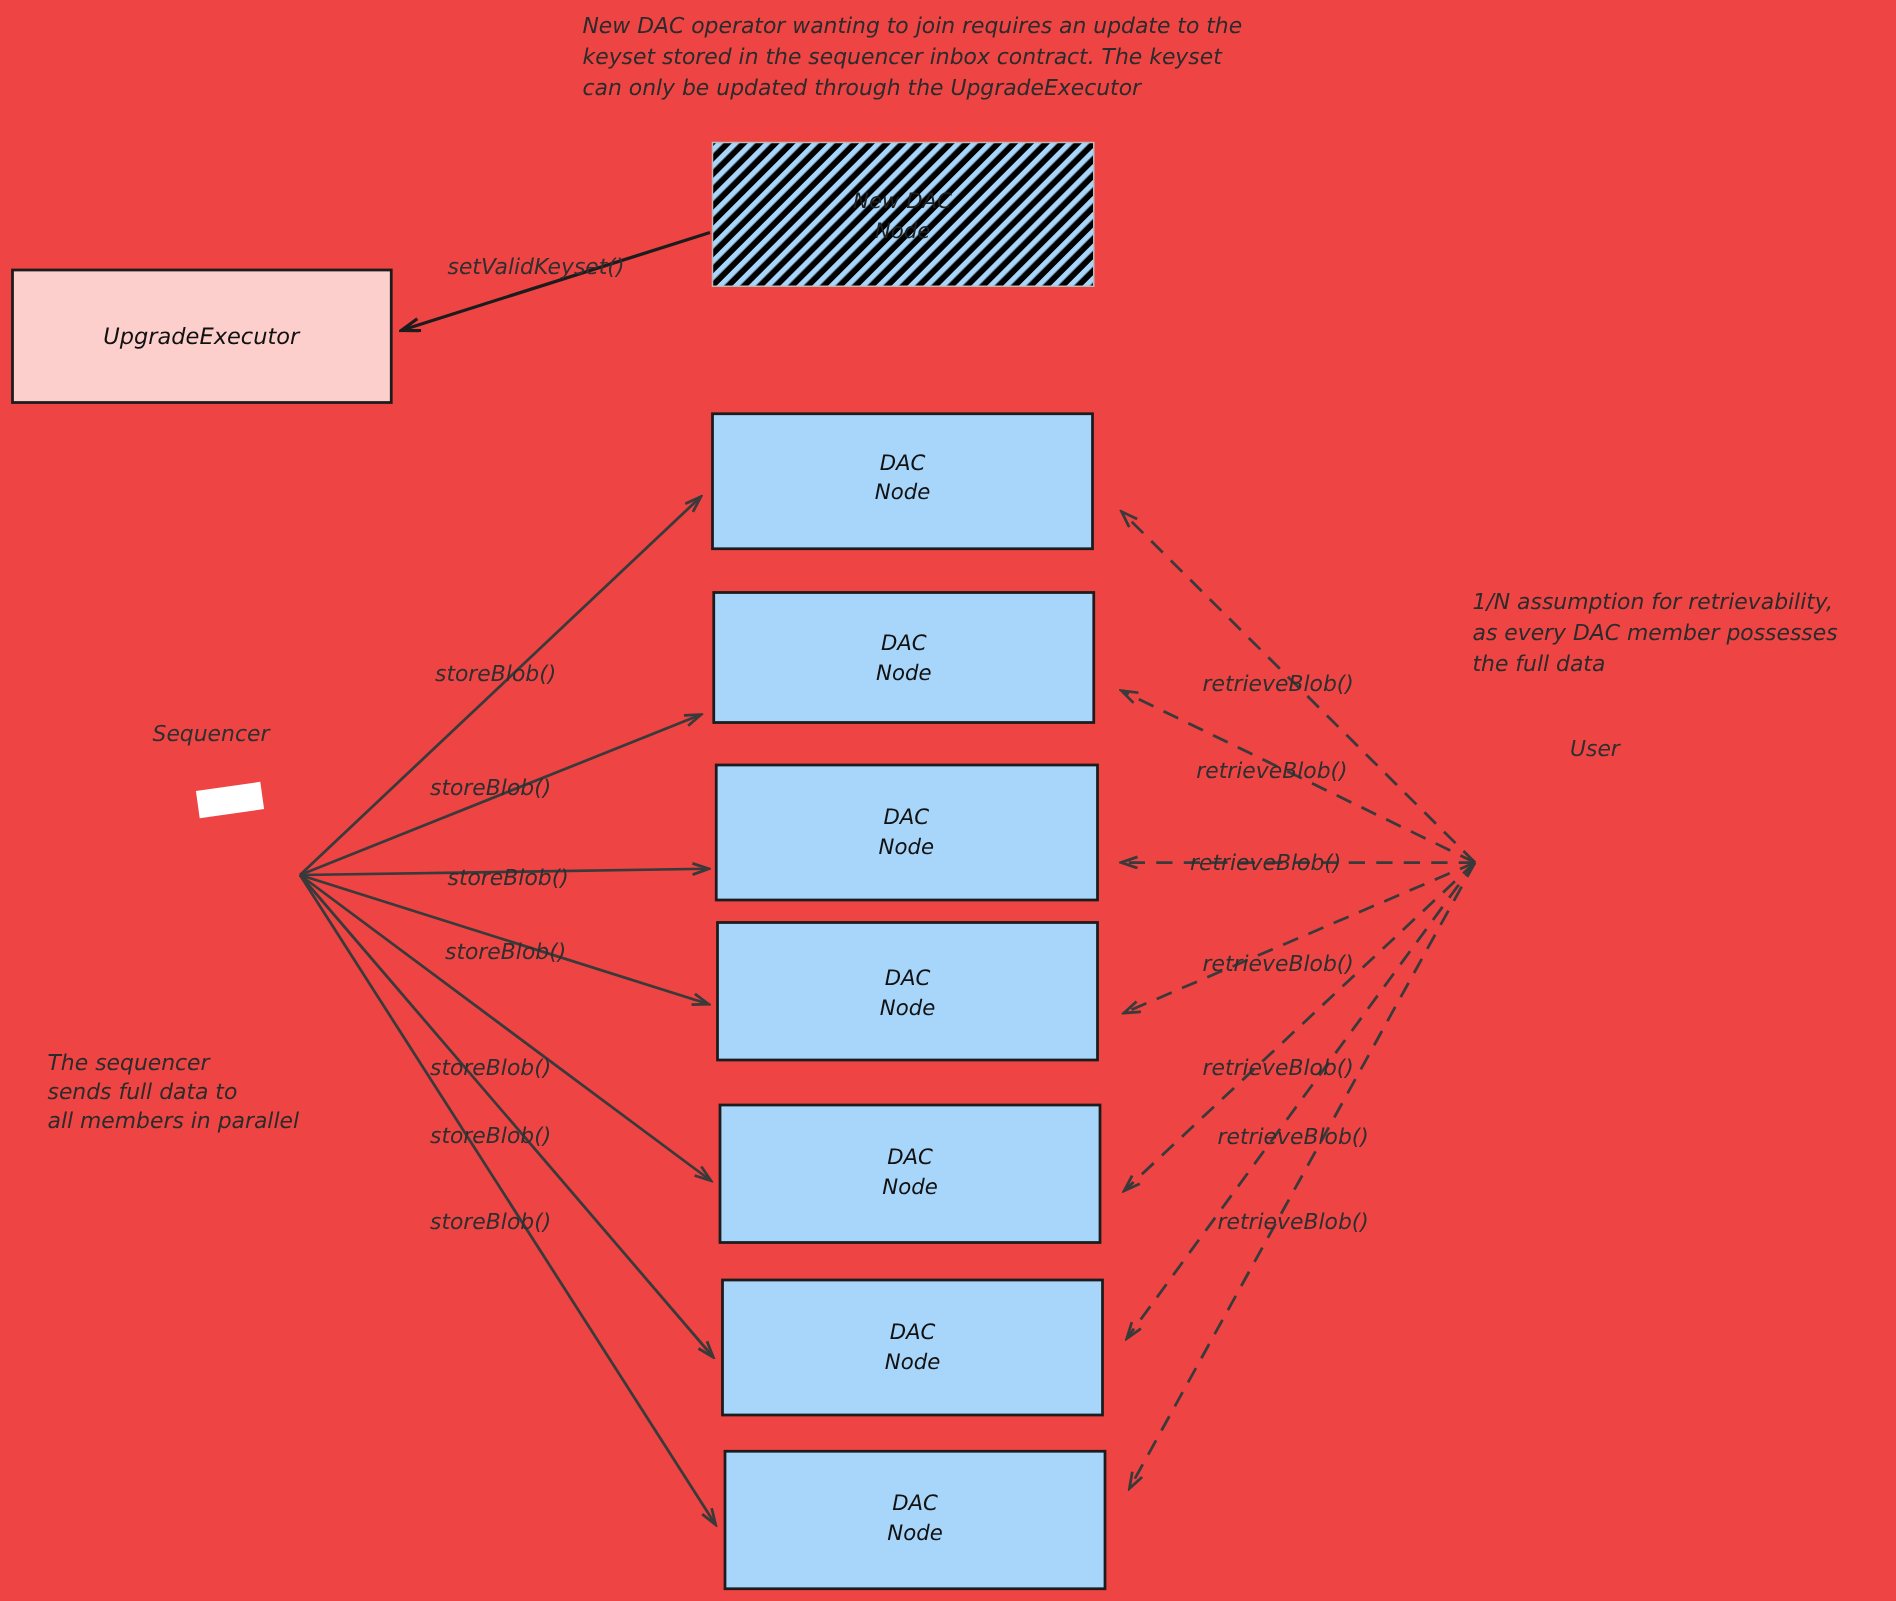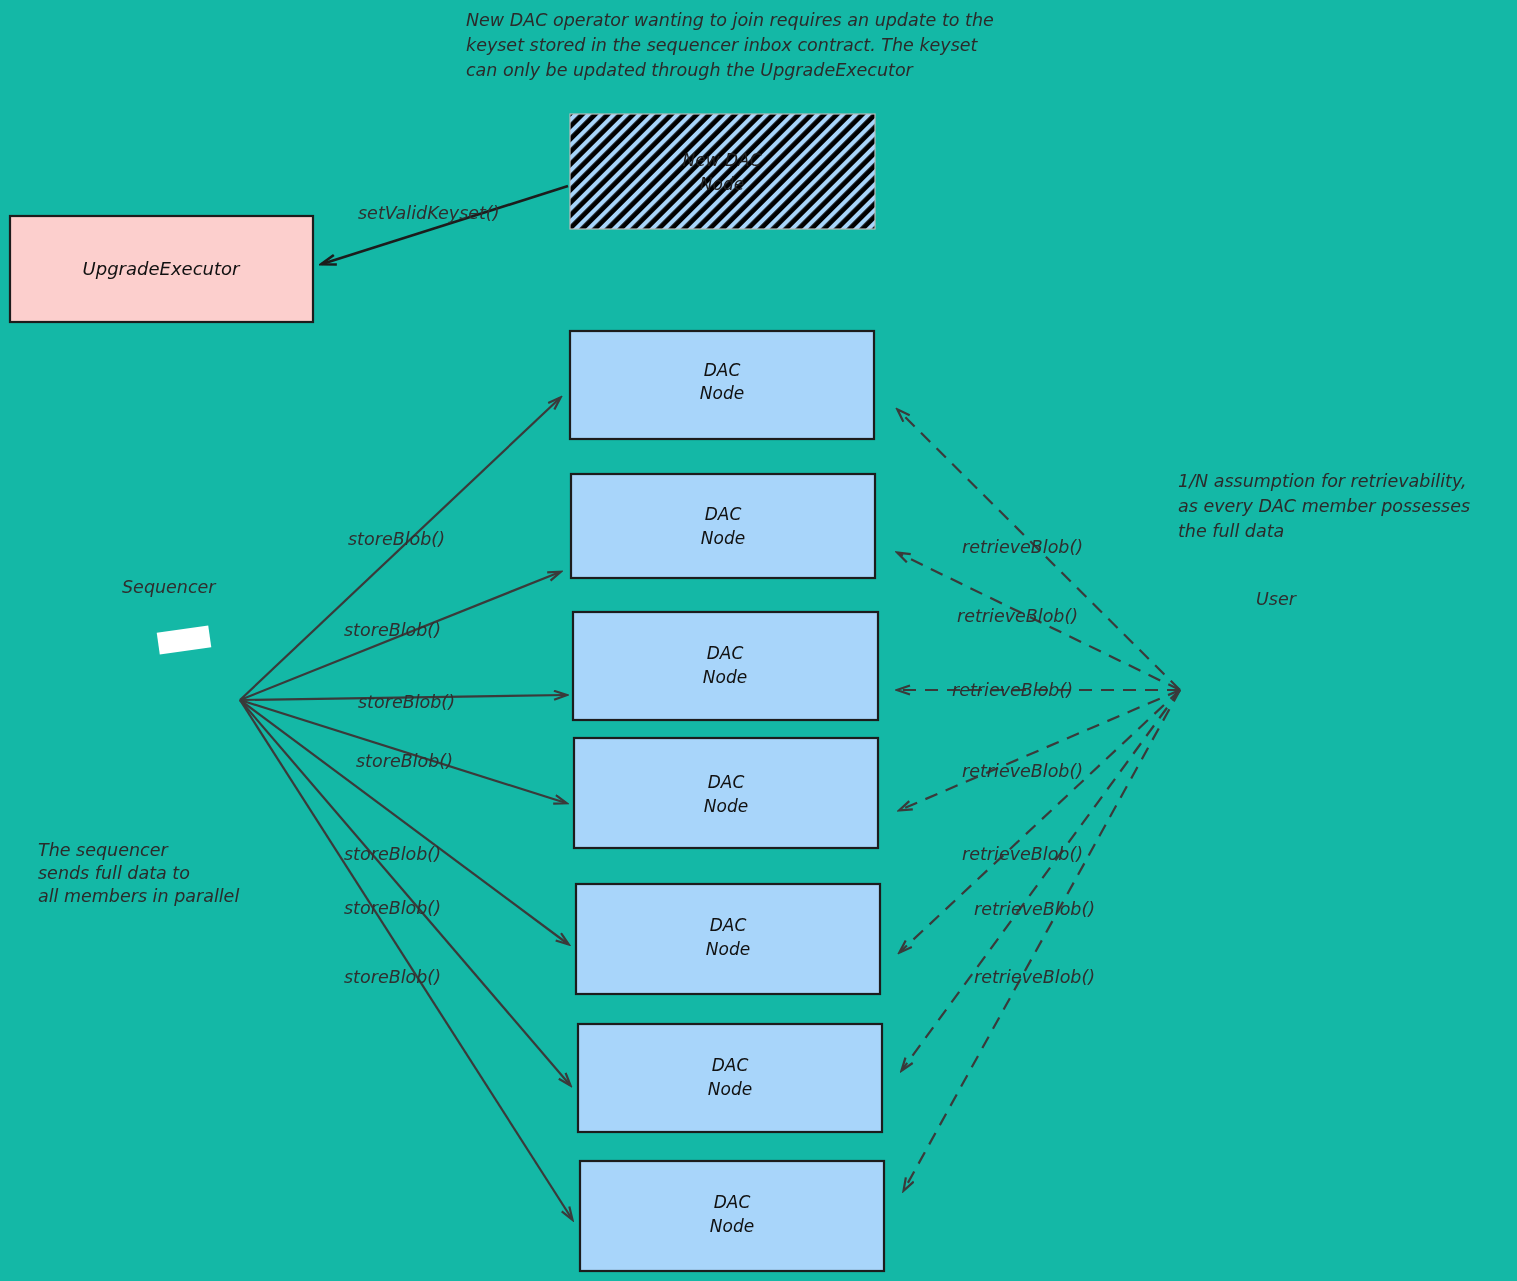--- a/index.html
+++ b/index.html
@@ -1,16 +1,16 @@
 <!DOCTYPE html>
 <html><head>
 <meta charset="utf-8">
 <style>
   html,body{margin:0;padding:0;background:#000;}
-  #stage{position:relative;width:1517px;height:1281px;background:#14b8a6;overflow:hidden;}
+  #stage{position:relative;width:1517px;height:1281px;background:#ef4444;overflow:hidden;}
   svg{position:absolute;left:0;top:0;width:1517px;height:1281px;}
   text{font-family:"DejaVu Sans",sans-serif;}
   .note{fill:#2b2b2b;font-size:17.5px;font-style:italic;}
   .lbl{fill:#2f2f2f;font-size:17.5px;font-style:italic;}
   .nodetext{fill:#111;font-size:17px;font-style:italic;text-anchor:middle;}
   .boxtext{fill:#111;font-size:18px;font-style:italic;text-anchor:middle;}
   .ghost{fill:#1f1f1f;font-size:17px;font-style:italic;text-anchor:middle;}
   .flow{stroke:#3a3a3a;stroke-width:2.2;fill:none;}
   .flowd{stroke:#3a3a3a;stroke-width:2.2;fill:none;stroke-dasharray:13 9;}
   .solidarrow{stroke:#1c1c1c;stroke-width:2.6;fill:none;}

